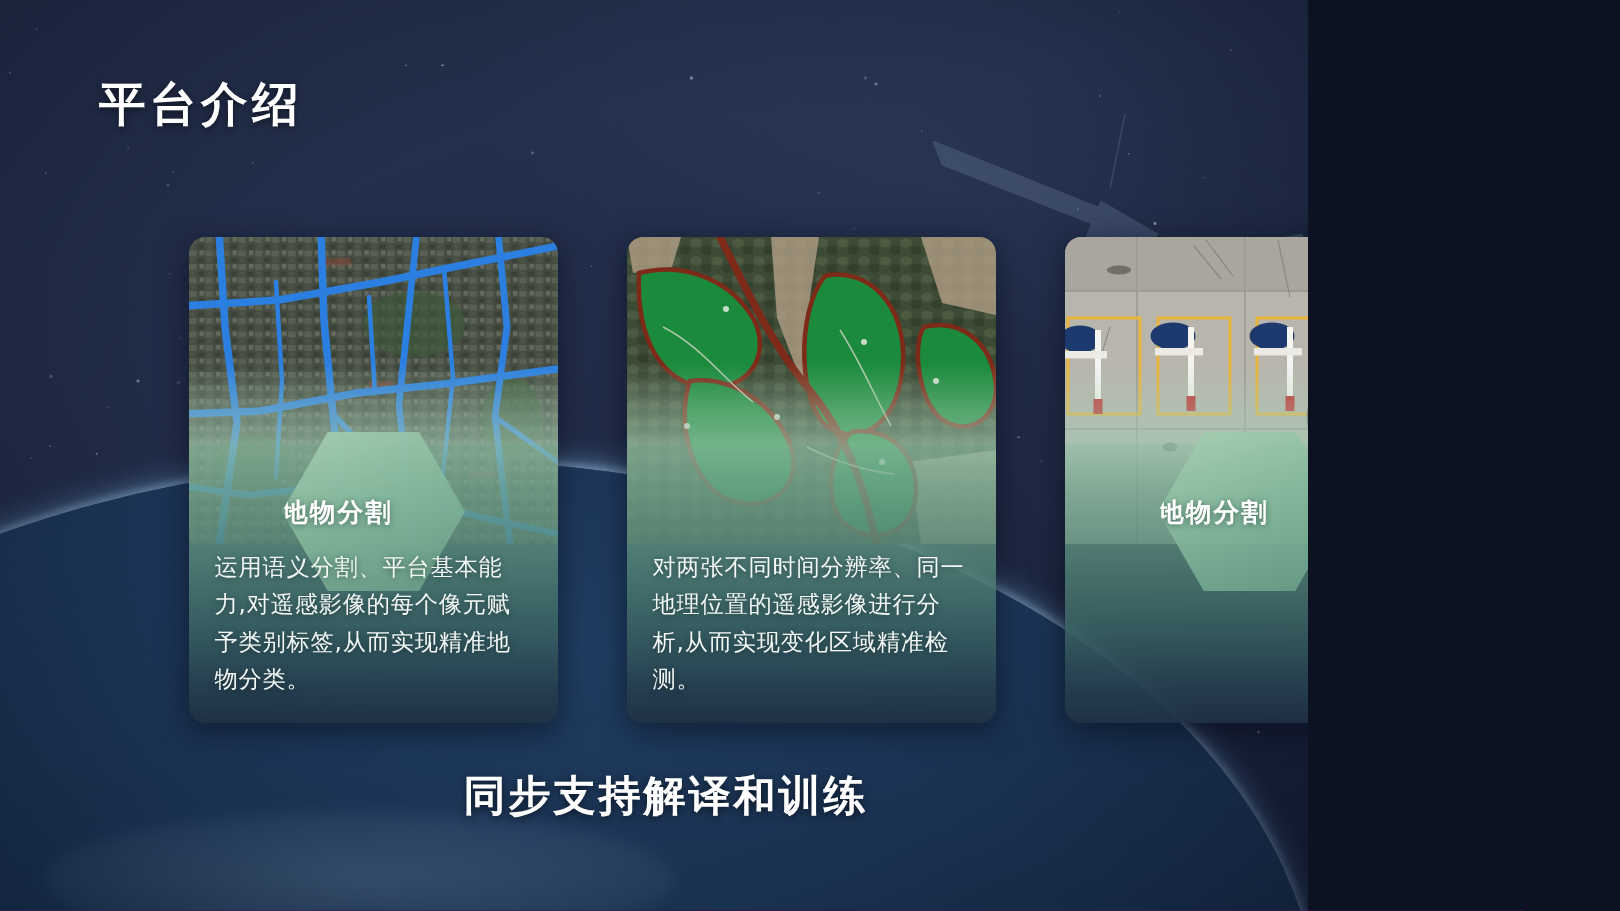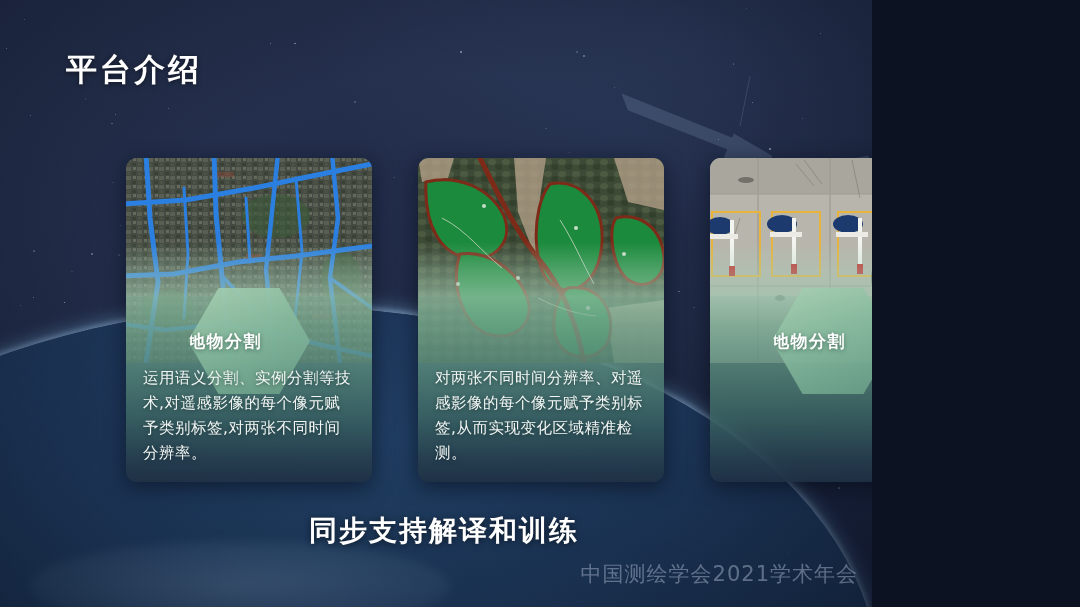--- a/index.html
+++ b/index.html
@@ -411,21 +411,21 @@
             <path d="M96 118 L150 176" stroke-width="4"></path>
             <path d="M204 120 L246 150" stroke-width="3.5"></path>
           </g>
         </svg>
       </div>
       <div class="card-panel-top-fade"></div>
       <div class="card-panel"></div>
       <div class="hex">
         <span class="hex-label">地物分割</span>
       </div>
-      <div class="card-desc">运用语义分割、实例分割等技术,对遥感影像的每个像元赋予类别标签,对两张不同时间分辨率。</div>
+      <div class="card-desc">运用语义分割、平台基本能力,对遥感影像的每个像元赋予类别标签,从而实现精准地物分类。</div>
     </div>
 
     <div class="card">
       <div class="card-photo">
         <svg viewBox="0 0 246 205" preserveAspectRatio="xMidYMid slice" xmlns="http://www.w3.org/2000/svg">
           <defs>
             <pattern id="terrain" width="14" height="12" patternUnits="userSpaceOnUse">
               <rect width="14" height="12" fill="#3d4a36"></rect>
               <ellipse cx="4" cy="4" rx="4" ry="3" fill="#4b5a40"></ellipse>
               <ellipse cx="11" cy="9" rx="4" ry="3" fill="#33402c"></ellipse>
@@ -458,21 +458,21 @@
               <circle cx="100" cy="120" r="2"></circle>
             <circle cx="158" cy="70" r="2"></circle>
               <circle cx="170" cy="150" r="2"></circle>
             <circle cx="40" cy="126" r="2"></circle>
               <circle cx="206" cy="96" r="2"></circle>
           </g>
         </svg>
       </div>
       <div class="card-panel-top-fade"></div>
       <div class="card-panel"></div>
-      <div class="card-desc">对两张不同时间分辨率、对遥感影像的每个像元赋予类别标签,从而实现变化区域精准检测。</div>
+      <div class="card-desc">对两张不同时间分辨率、同一地理位置的遥感影像进行分析,从而实现变化区域精准检测。</div>
     </div>
 
     <div class="card">
       <div class="card-photo">
         <svg viewBox="0 0 246 205" preserveAspectRatio="xMidYMid slice" xmlns="http://www.w3.org/2000/svg">
           <rect width="246" height="205" fill="#b8b5ac"></rect>
           <rect y="0" width="246" height="36" fill="#a9a69d"></rect>
           <g stroke="#9e9b93" stroke-width="1.2">
             <line x1="0" y1="36" x2="246" y2="36"></line>
             <line x1="0" y1="128" x2="246" y2="128"></line>
@@ -535,15 +535,14 @@
       <div class="card-panel-top-fade"></div>
       <div class="card-panel"></div>
       <div class="hex">
         <span class="hex-label">地物分割</span>
       </div>
     </div>
 
   </div>
 
   <div class="footer-title">同步支持解译和训练</div>
-  <div class="watermark">中国测绘学会2021学术年会</div>
 
 </div>
 
 </body></html>

